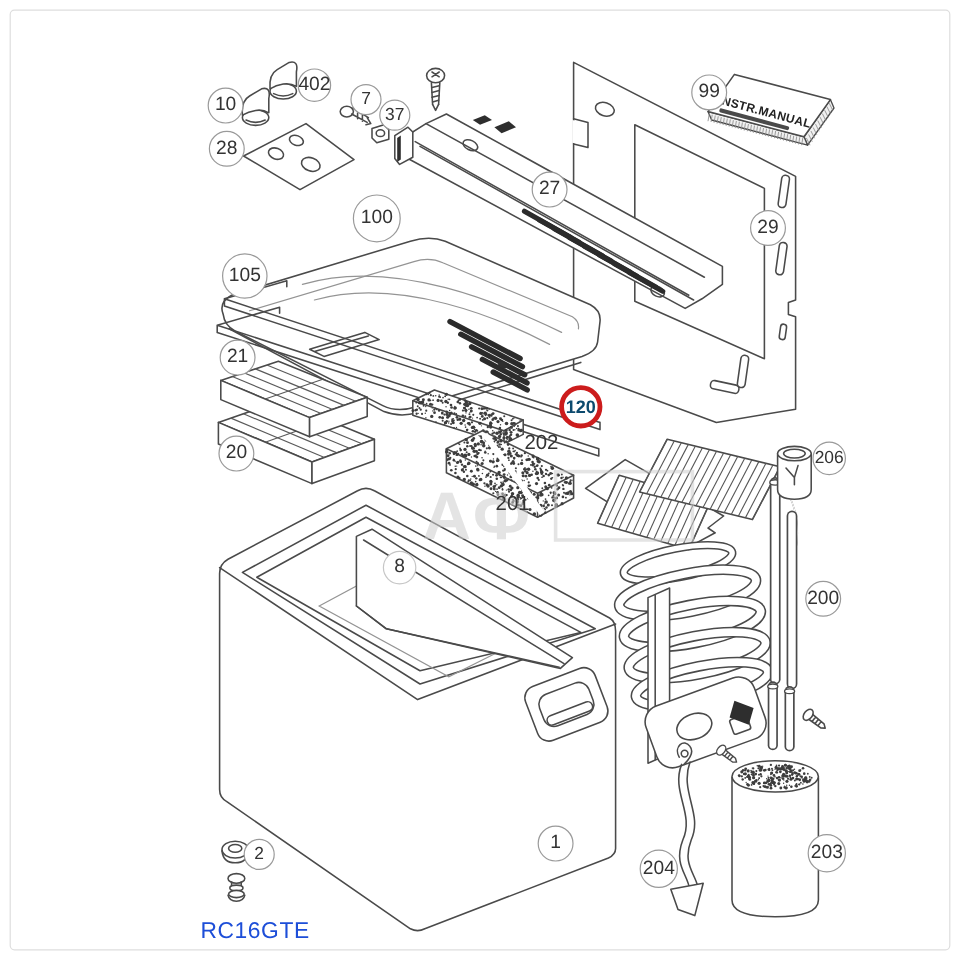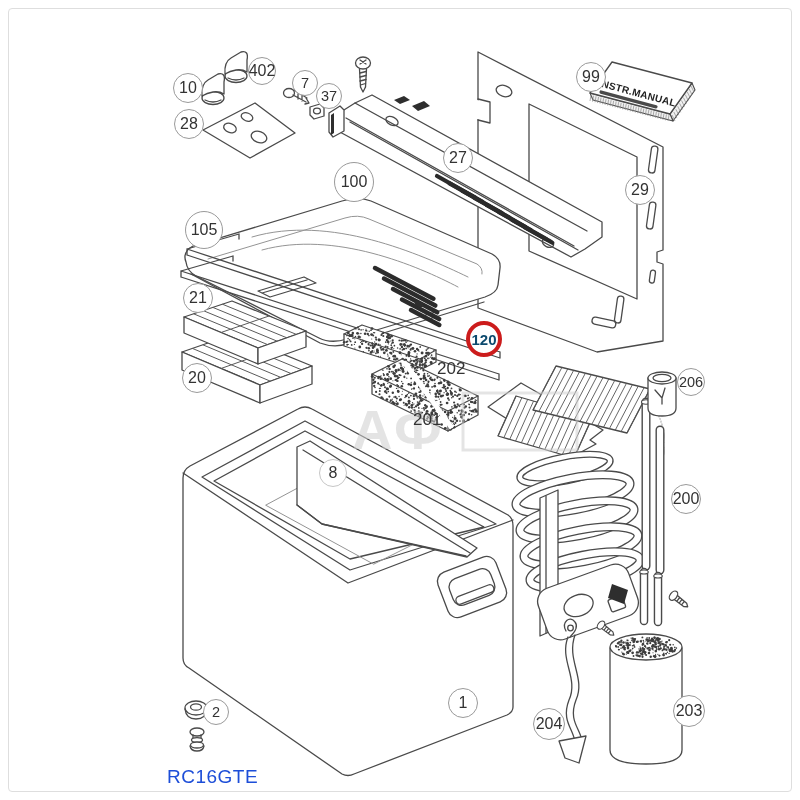--- a/index.html
+++ b/index.html
@@ -1320,21 +1320,21 @@
       <text x="352" y="449" font-size="56" font-weight="600" fill="#cfcfcf" letter-spacing="3">АФ</text>
       <rect x="463" y="393" width="114" height="57" fill="none" stroke="#cfcfcf" stroke-width="3"></rect>
     </g>
   </svg>
 
   <div class="co" style="left:173px;top:73px;width:30px;height:30px;">10</div>
   <div class="co" style="left:248px;top:57px;width:28px;height:28px;">402</div>
   <div class="co sm" style="left:292px;top:70px;width:26px;height:26px;">7</div>
   <div class="co sm" style="left:316px;top:83px;width:26px;height:26px;">37</div>
   <div class="co" style="left:174px;top:109px;width:30px;height:30px;">28</div>
-  <div class="co" style="left:294px;top:162px;width:40px;height:40px;margin-left:40px;">100</div>
+  <div class="co" style="left:294px;top:162px;width:40px;height:40px;">100</div>
   <div class="co" style="left:185px;top:211px;width:38px;height:38px;">105</div>
   <div class="co" style="left:443px;top:143px;width:30px;height:30px;">27</div>
   <div class="co" style="left:576px;top:62px;width:30px;height:30px;">99</div>
   <div class="co" style="left:625px;top:175px;width:30px;height:30px;">29</div>
   <div class="co" style="left:183px;top:283px;width:30px;height:30px;">21</div>
   <div class="co" style="left:182px;top:363px;width:30px;height:30px;text-align:right;">20</div>
   <div class="co red" style="left:466px;top:321px;width:36px;height:36px;">120</div>
   <div class="co sm" style="left:677px;top:368px;width:28px;height:28px;">206</div>
   <div class="co" style="left:671px;top:484px;width:30px;height:30px;">200</div>
   <div class="co faint" style="left:319px;top:459px;width:28px;height:28px;">8</div>

